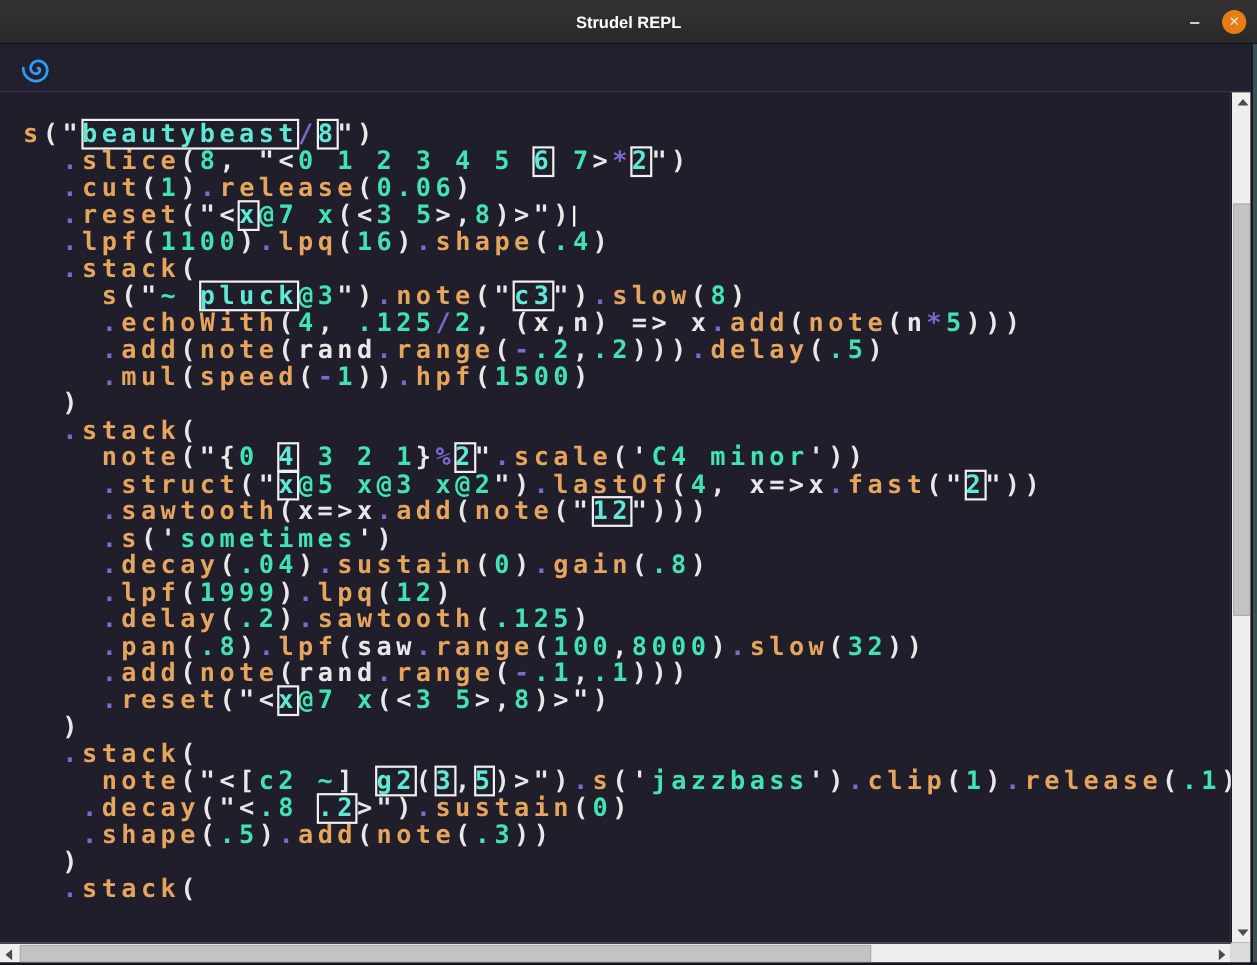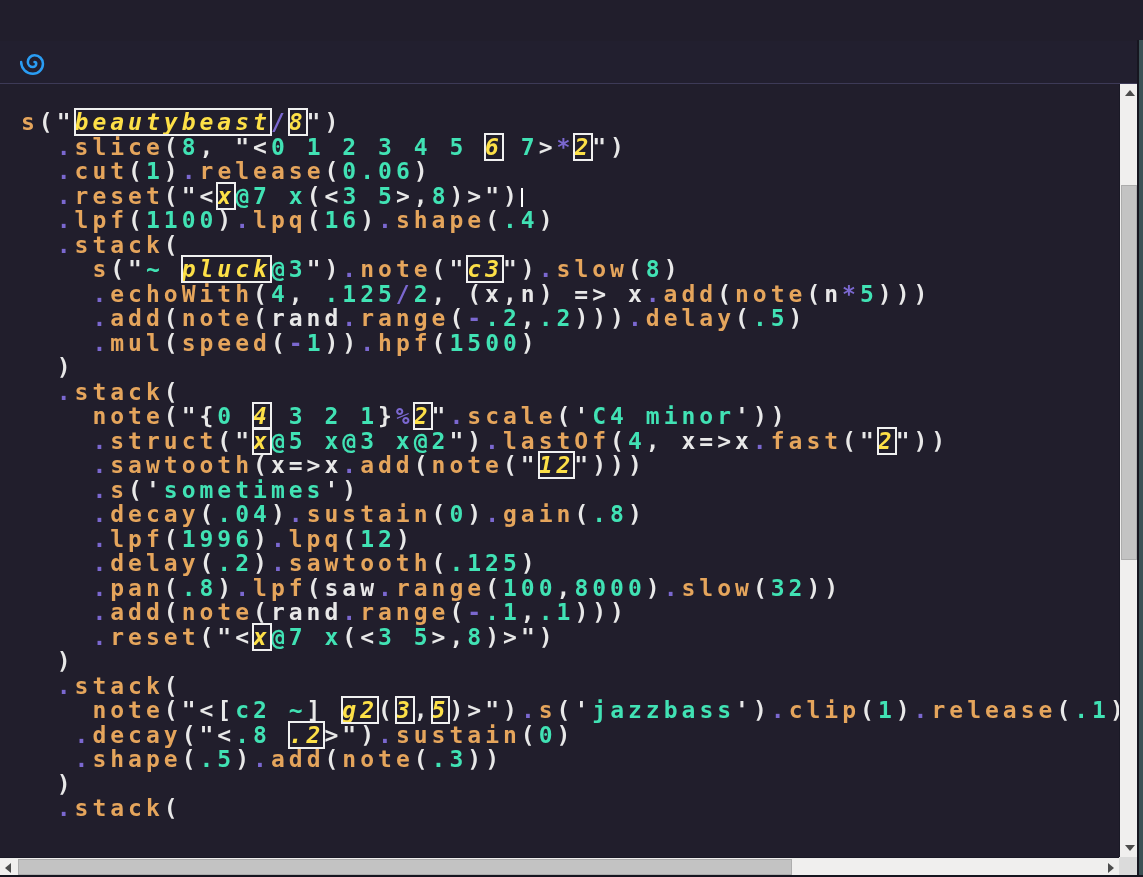--- a/index.html
+++ b/index.html
@@ -40,21 +40,21 @@
     padding:25px 0 0 21px; cursor:text;
   }
   .code-line {
     white-space:pre; height:24.5px; line-height:24.5px;
     font:bold 23px "DejaVu Sans Mono", monospace; letter-spacing:4px;
   }
   .tk-fn { color:#e5a55c; }
   .tk-p  { color:#e8e8e8; }
   .tk-o  { color:#7b68d0; }
   .tk-s  { color:#41e2b4; }
-  .tk-bx { color:#fde047; outline:2px solid #f0f0f0; outline-offset:-1px;font-style:italic; }
+  .tk-bx { color:#5eead4; outline:2px solid #f0f0f0; outline-offset:-1px; }
   .cursor { display:inline-block; width:2px; height:19px; background:#ffffff; vertical-align:-3px; }
   
   .vscroll {
     position:absolute; left:1119px; top:84px; width:18px; height:773px;
     background:#f0efee; border-left:1px solid #1a1926;
   }
   .vthumb { position:absolute; left:1px; top:101px; width:16px; height:375px; background:#c3c3c3; border:1px solid #adadad; }
   .arrow { position:absolute; width:0; height:0; }
   .arr-up    { left:5px; top:6px;    border-left:5px solid transparent; border-right:5px solid transparent; border-bottom:6px solid #4c4c4c; }
   .arr-down  { left:5px; bottom:6px; border-left:5px solid transparent; border-right:5px solid transparent; border-top:6px solid #4c4c4c; }
@@ -67,20 +67,29 @@
   .arr-right { top:5px; right:5px;  border-top:5px solid transparent; border-bottom:5px solid transparent; border-left:6px solid #4c4c4c; }
   .corner { position:absolute; left:1119px; top:857px; width:18px; height:18px; background:#dbdbdb; }
   .edge-right { position:absolute; right:0; top:40px; width:6px; height:837px; background:#3c5155; border-left:2px solid #16151f; }
   .edge-bottom { position:absolute; left:0; top:875px; width:1143px; height:2px; background:#16151f; }
 </style>
 </head>
 <body>
 
 <div id="window">
 
+  <div class="titlebar">
+    <div class="title">Strudel REPL</div>
+    <div class="win-controls">
+      <div class="min-btn">–</div>
+      <div class="close-btn">
+        <span>✕</span>
+      </div>
+    </div>
+  </div>
 
   <div class="app-header">
     <svg class="logo" viewBox="0 0 100 100">
       <path d="M52 50
                a6 6 0 0 1 6 6
                a12 12 0 0 1 -12 12
                a18 18 0 0 1 -18 -18
                a24 24 0 0 1 24 -24
                a30 30 0 0 1 30 30
                a36 36 0 0 1 -36 36
@@ -99,21 +108,21 @@
       <div class="code-line"><span class="tk-p">    </span><span class="tk-o">.</span><span class="tk-fn">echoWith</span><span class="tk-p">(</span><span class="tk-s">4</span><span class="tk-p">, </span><span class="tk-s">.125</span><span class="tk-o">/</span><span class="tk-s">2</span><span class="tk-p">, (x,n) =&gt; x</span><span class="tk-o">.</span><span class="tk-fn">add</span><span class="tk-p">(</span><span class="tk-fn">note</span><span class="tk-p">(</span><span class="tk-p">n</span><span class="tk-o">*</span><span class="tk-s">5</span><span class="tk-p">)))</span></div>
       <div class="code-line"><span class="tk-p">    </span><span class="tk-o">.</span><span class="tk-fn">add</span><span class="tk-p">(</span><span class="tk-fn">note</span><span class="tk-p">(</span><span class="tk-p">rand</span><span class="tk-o">.</span><span class="tk-fn">range</span><span class="tk-p">(</span><span class="tk-o">-</span><span class="tk-s">.2</span><span class="tk-p">,</span><span class="tk-s">.2</span><span class="tk-p">)))</span><span class="tk-o">.</span><span class="tk-fn">delay</span><span class="tk-p">(</span><span class="tk-s">.5</span><span class="tk-p">)</span></div>
       <div class="code-line"><span class="tk-p">    </span><span class="tk-o">.</span><span class="tk-fn">mul</span><span class="tk-p">(</span><span class="tk-fn">speed</span><span class="tk-p">(</span><span class="tk-o">-</span><span class="tk-s">1</span><span class="tk-p">))</span><span class="tk-o">.</span><span class="tk-fn">hpf</span><span class="tk-p">(</span><span class="tk-s">1500</span><span class="tk-p">)</span></div>
       <div class="code-line"><span class="tk-p">  )</span></div>
       <div class="code-line"><span class="tk-p">  </span><span class="tk-o">.</span><span class="tk-fn">stack</span><span class="tk-p">(</span></div>
       <div class="code-line"><span class="tk-p">    </span><span class="tk-fn">note</span><span class="tk-p">("</span><span class="tk-p">{</span><span class="tk-s">0 </span><span class="tk-bx">4</span><span class="tk-s"> 3 2 1</span><span class="tk-p">}</span><span class="tk-o">%</span><span class="tk-bx">2</span><span class="tk-p">"</span><span class="tk-o">.</span><span class="tk-fn">scale</span><span class="tk-p">('</span><span class="tk-s">C4 minor</span><span class="tk-p">')</span><span class="tk-p">)</span></div>
       <div class="code-line"><span class="tk-p">    </span><span class="tk-o">.</span><span class="tk-fn">struct</span><span class="tk-p">("</span><span class="tk-bx">x</span><span class="tk-s">@5</span><span class="tk-s"> x@3 x@2</span><span class="tk-p">")</span><span class="tk-o">.</span><span class="tk-fn">lastOf</span><span class="tk-p">(</span><span class="tk-s">4</span><span class="tk-p">, x=&gt;x</span><span class="tk-o">.</span><span class="tk-fn">fast</span><span class="tk-p">("</span><span class="tk-bx">2</span><span class="tk-p">"))</span></div>
       <div class="code-line"><span class="tk-p">    </span><span class="tk-o">.</span><span class="tk-fn">sawtooth</span><span class="tk-p">(</span><span class="tk-p">x=&gt;x</span><span class="tk-o">.</span><span class="tk-fn">add</span><span class="tk-p">(</span><span class="tk-fn">note</span><span class="tk-p">("</span><span class="tk-bx">12</span><span class="tk-p">")))</span></div>
       <div class="code-line"><span class="tk-p">    </span><span class="tk-o">.</span><span class="tk-fn">s</span><span class="tk-p">('</span><span class="tk-s">sometimes</span><span class="tk-p">')</span></div>
       <div class="code-line"><span class="tk-p">    </span><span class="tk-o">.</span><span class="tk-fn">decay</span><span class="tk-p">(</span><span class="tk-s">.04</span><span class="tk-p">)</span><span class="tk-o">.</span><span class="tk-fn">sustain</span><span class="tk-p">(</span><span class="tk-s">0</span><span class="tk-p">)</span><span class="tk-o">.</span><span class="tk-fn">gain</span><span class="tk-p">(</span><span class="tk-s">.8</span><span class="tk-p">)</span></div>
-      <div class="code-line"><span class="tk-p">    </span><span class="tk-o">.</span><span class="tk-fn">lpf</span><span class="tk-p">(</span><span class="tk-s">1996</span><span class="tk-p">)</span><span class="tk-o">.</span><span class="tk-fn">lpq</span><span class="tk-p">(</span><span class="tk-s">12</span><span class="tk-p">)</span></div>
+      <div class="code-line"><span class="tk-p">    </span><span class="tk-o">.</span><span class="tk-fn">lpf</span><span class="tk-p">(</span><span class="tk-s">1999</span><span class="tk-p">)</span><span class="tk-o">.</span><span class="tk-fn">lpq</span><span class="tk-p">(</span><span class="tk-s">12</span><span class="tk-p">)</span></div>
       <div class="code-line"><span class="tk-p">    </span><span class="tk-o">.</span><span class="tk-fn">delay</span><span class="tk-p">(</span><span class="tk-s">.2</span><span class="tk-p">)</span><span class="tk-o">.</span><span class="tk-fn">sawtooth</span><span class="tk-p">(</span><span class="tk-s">.125</span><span class="tk-p">)</span></div>
       <div class="code-line"><span class="tk-p">    </span><span class="tk-o">.</span><span class="tk-fn">pan</span><span class="tk-p">(</span><span class="tk-s">.8</span><span class="tk-p">)</span><span class="tk-o">.</span><span class="tk-fn">lpf</span><span class="tk-p">(</span><span class="tk-p">saw</span><span class="tk-o">.</span><span class="tk-fn">range</span><span class="tk-p">(</span><span class="tk-s">100</span><span class="tk-p">,</span><span class="tk-s">8000</span><span class="tk-p">)</span><span class="tk-o">.</span><span class="tk-fn">slow</span><span class="tk-p">(</span><span class="tk-s">32</span><span class="tk-p">))</span></div>
       <div class="code-line"><span class="tk-p">    </span><span class="tk-o">.</span><span class="tk-fn">add</span><span class="tk-p">(</span><span class="tk-fn">note</span><span class="tk-p">(</span><span class="tk-p">rand</span><span class="tk-o">.</span><span class="tk-fn">range</span><span class="tk-p">(</span><span class="tk-o">-</span><span class="tk-s">.1</span><span class="tk-p">,</span><span class="tk-s">.1</span><span class="tk-p">)))</span></div>
       <div class="code-line"><span class="tk-p">    </span><span class="tk-o">.</span><span class="tk-fn">reset</span><span class="tk-p">("</span><span class="tk-p">&lt;</span><span class="tk-bx">x</span><span class="tk-s">@7</span><span class="tk-p"> </span><span class="tk-s">x</span><span class="tk-p">(</span><span class="tk-p">&lt;</span><span class="tk-s">3 5</span><span class="tk-p">&gt;</span><span class="tk-p">,</span><span class="tk-s">8</span><span class="tk-p">)</span><span class="tk-p">&gt;</span><span class="tk-p">")</span></div>
       <div class="code-line"><span class="tk-p">  )</span></div>
       <div class="code-line"><span class="tk-p">  </span><span class="tk-o">.</span><span class="tk-fn">stack</span><span class="tk-p">(</span></div>
       <div class="code-line"><span class="tk-p">    </span><span class="tk-fn">note</span><span class="tk-p">("</span><span class="tk-p">&lt;</span><span class="tk-p">[</span><span class="tk-s">c2 ~</span><span class="tk-p">]</span><span class="tk-p"> </span><span class="tk-bx">g2</span><span class="tk-p">(</span><span class="tk-bx">3</span><span class="tk-p">,</span><span class="tk-bx">5</span><span class="tk-p">)</span><span class="tk-p">&gt;</span><span class="tk-p">")</span><span class="tk-o">.</span><span class="tk-fn">s</span><span class="tk-p">('</span><span class="tk-s">jazzbass</span><span class="tk-p">')</span><span class="tk-o">.</span><span class="tk-fn">clip</span><span class="tk-p">(</span><span class="tk-s">1</span><span class="tk-p">)</span><span class="tk-o">.</span><span class="tk-fn">release</span><span class="tk-p">(</span><span class="tk-s">.1</span><span class="tk-p">)</span></div>
       <div class="code-line"><span class="tk-p">   </span><span class="tk-o">.</span><span class="tk-fn">decay</span><span class="tk-p">("</span><span class="tk-p">&lt;</span><span class="tk-s">.8 </span><span class="tk-bx">.2</span><span class="tk-p">&gt;</span><span class="tk-p">")</span><span class="tk-o">.</span><span class="tk-fn">sustain</span><span class="tk-p">(</span><span class="tk-s">0</span><span class="tk-p">)</span></div>
       <div class="code-line"><span class="tk-p">   </span><span class="tk-o">.</span><span class="tk-fn">shape</span><span class="tk-p">(</span><span class="tk-s">.5</span><span class="tk-p">)</span><span class="tk-o">.</span><span class="tk-fn">add</span><span class="tk-p">(</span><span class="tk-fn">note</span><span class="tk-p">(</span><span class="tk-s">.3</span><span class="tk-p">))</span></div>
       <div class="code-line"><span class="tk-p">  )</span></div>

